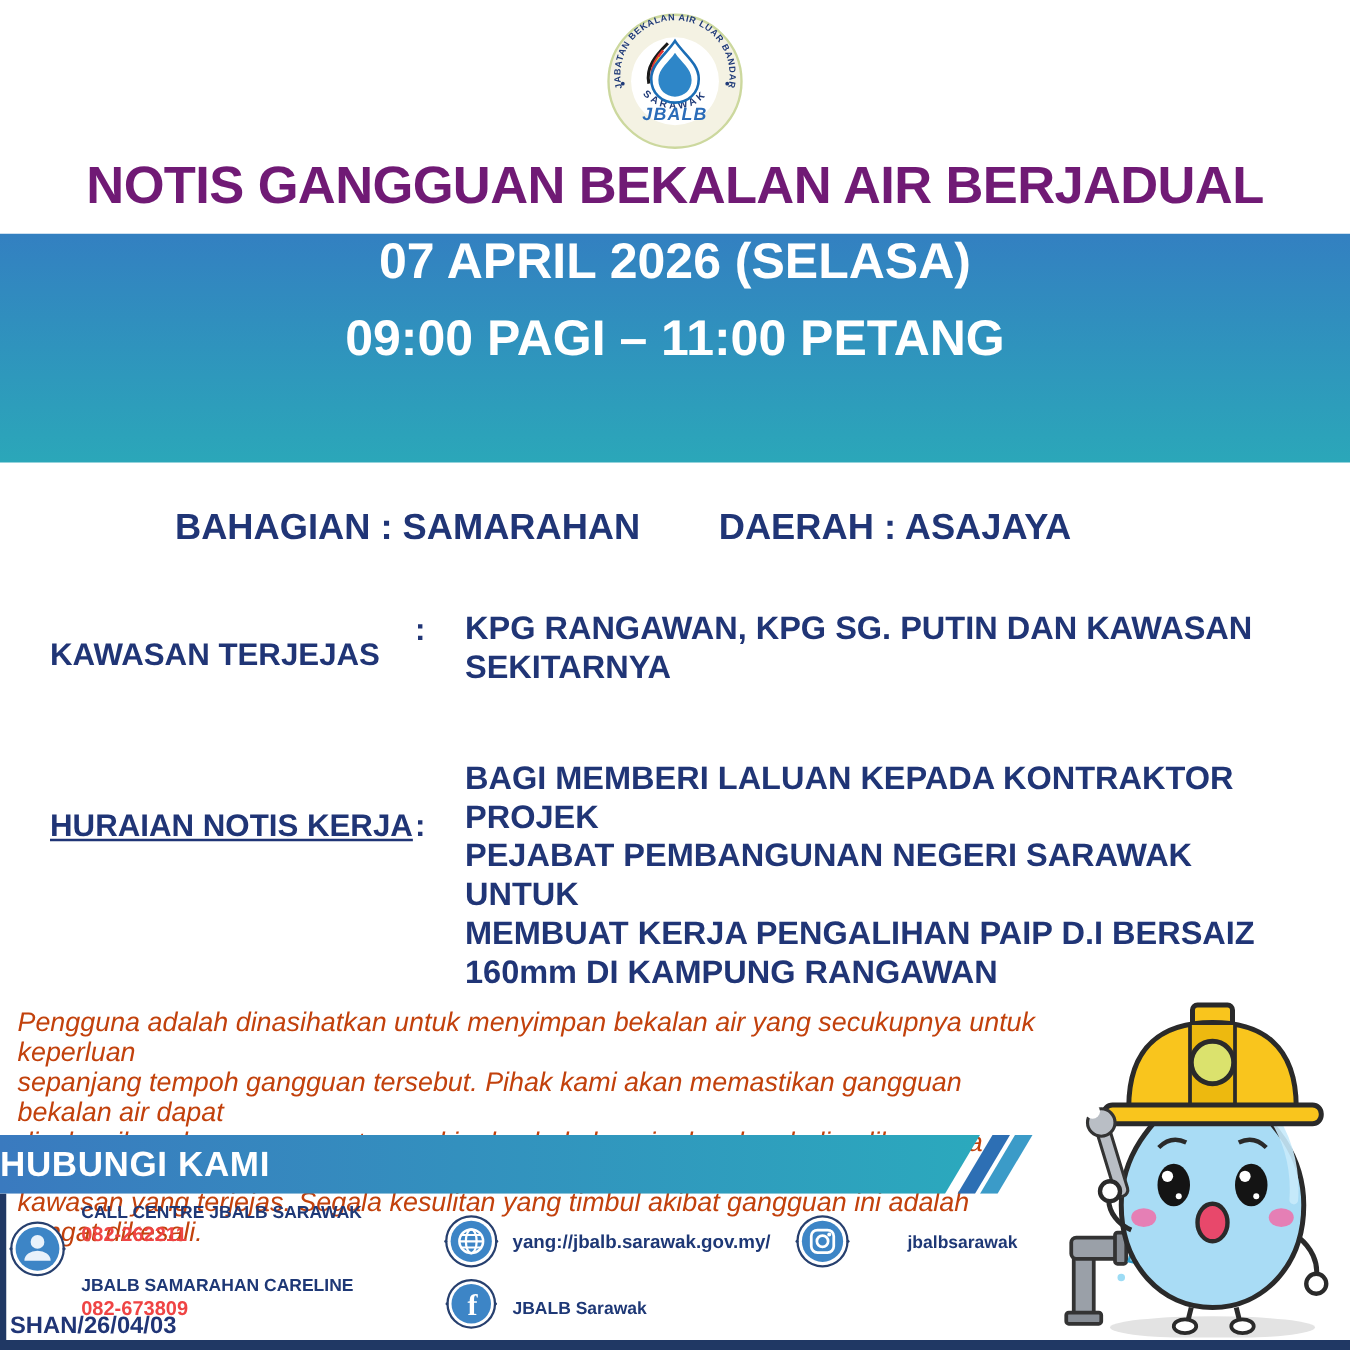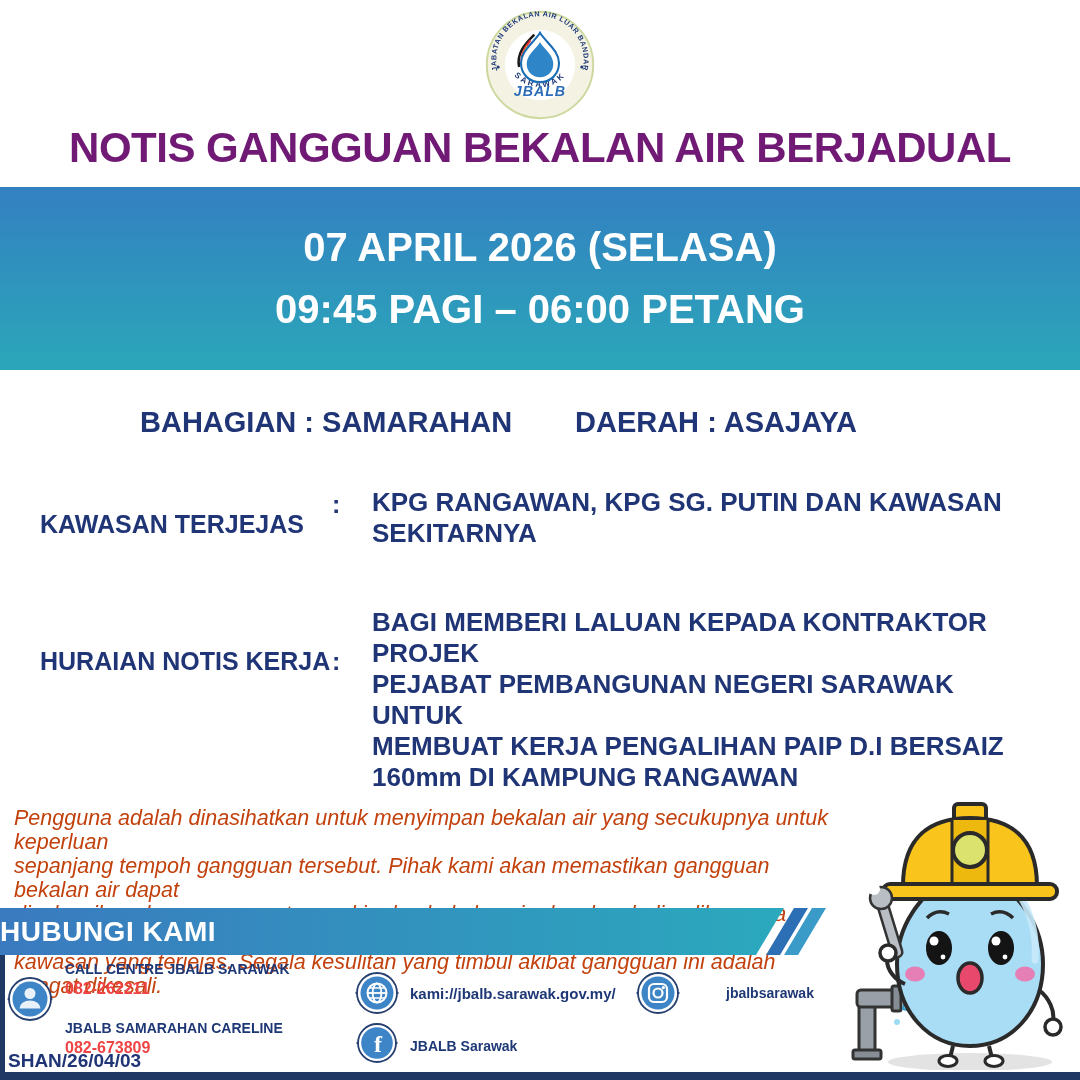--- a/index.html
+++ b/index.html
@@ -12,21 +12,21 @@
   .title{
     top:124px;left:0;width:1080px;text-align:center;
     font-size:42px;font-weight:bold;letter-spacing:-0.5px;color:#701a75;
   }
   
   .banner{
     top:187px;left:0;width:1080px;height:183px;
     background:linear-gradient(180deg,#3380c1 0%,#2ba7b9 100%);
     color:#ffffff;text-align:center;
   }
-  .banner .line1{margin-top:38px;font-size:40px;font-weight:bold;}
+  .banner .line1{font-size:40px;font-weight:bold;}
   .banner .line2{margin-top:17px;font-size:40px;font-weight:bold;}
   
   .loc{top:406px;font-size:29px;font-weight:bold;color:#203576;white-space:nowrap;}
   .loc-bahagian{left:140px;}
   .loc-daerah{left:575px;}
   
   .dlabel{font-size:25px;font-weight:bold;color:#203576;line-height:31px;white-space:nowrap;}
   .dcolon{font-size:25px;font-weight:bold;color:#203576;line-height:31px;}
   .dvalue{
     font-size:26px;font-weight:bold;color:#203576;line-height:31px;
@@ -80,40 +80,40 @@
       <path d="M60,26 C67,37 80,45 80,58 C80,70 71,78 60,78 C49,78 40,70 40,58 C40,45 53,37 60,26 Z" fill="#ffffff" stroke="#1b6db5" stroke-width="2.2"></path>
       <path d="M60,36 C65,44 74,49 74,59 C74,67 68,73 60,73 C52,73 46,67 46,59 C46,49 55,44 60,36 Z" fill="#2e86c8"></path>
     </g>
     <text x="60" y="93" text-anchor="middle" font-size="15" font-weight="bold" font-style="italic" fill="#2b6cb8" letter-spacing="1" font-family="Liberation Sans, sans-serif">JBALB</text>
   </svg>
 
   <div class="abs title">NOTIS GANGGUAN BEKALAN AIR BERJADUAL</div>
 
   <div class="abs banner">
     <div class="line1">07 APRIL 2026 (SELASA)</div>
-    <div class="line2">09:45 PAGI – 06:00 PETANG</div>
+    <div class="line2">09:00 PAGI – 11:00 PETANG</div>
   </div>
 
   <div class="abs loc loc-daerah">
     <span>DAERAH</span>
     <span> </span><span>:</span><span> </span>
     <span>ASAJAYA</span>
   </div>
   <div class="abs loc loc-bahagian">
     <span>BAHAGIAN</span>
     <span> </span><span>:</span><span> </span>
     <span>SAMARAHAN</span>
   </div>
 
   <div class="abs dlabel" style="left:40px;top:509px;">KAWASAN TERJEJAS</div>
   <div class="abs dcolon" style="left:332px;top:489px;">:</div>
   <div class="abs dvalue" style="left:372px;top:487px;">KPG RANGAWAN, KPG SG. PUTIN DAN KAWASAN
 SEKITARNYA</div>
 
-  <div class="abs dlabel" style="left:40px;top:646px;">HURAIAN NOTIS KERJA</div>
+  <div class="abs dlabel" style="left:40px;top:646px;text-decoration:underline;">HURAIAN NOTIS KERJA</div>
   <div class="abs dcolon" style="left:332px;top:646px;">:</div>
   <div class="abs dvalue" style="left:372px;top:607px;">BAGI MEMBERI LALUAN KEPADA KONTRAKTOR PROJEK
 PEJABAT PEMBANGUNAN NEGERI SARAWAK UNTUK
 MEMBUAT KERJA PENGALIHAN PAIP D.I BERSAIZ
 160mm DI KAMPUNG RANGAWAN</div>
 
   <div class="abs advisory">Pengguna adalah dinasihatkan untuk menyimpan bekalan air yang secukupnya untuk keperluan
 sepanjang tempoh gangguan tersebut. Pihak kami akan memastikan gangguan bekalan air dapat
 diselesaikan dengan secepat mungkin dan bekalan air akan kembali pulih secara berperingkat di
 kawasan yang terjejas. Segala kesulitan yang timbul akibat gangguan ini adalah sangat dikesali.</div>
@@ -151,21 +151,21 @@
     <circle cx="22" cy="22" r="20" fill="#ffffff" stroke="#27406f" stroke-width="1.8"></circle>
     <circle cx="1.6" cy="22" r="1.2" fill="#27406f"></circle>
     <circle cx="42.4" cy="22" r="1.2" fill="#27406f"></circle>
     <circle cx="22" cy="22" r="16.5" fill="#3d85c6"></circle>
     <circle cx="22" cy="22" r="9.5" fill="none" stroke="#ffffff" stroke-width="2"></circle>
     <ellipse cx="22" cy="22" rx="4.3" ry="9.5" fill="none" stroke="#ffffff" stroke-width="1.8"></ellipse>
     <line x1="12.5" y1="22" x2="31.5" y2="22" stroke="#ffffff" stroke-width="1.8"></line>
     <line x1="14" y1="17" x2="30" y2="17" stroke="#ffffff" stroke-width="1.5"></line>
     <line x1="14" y1="27" x2="30" y2="27" stroke="#ffffff" stroke-width="1.5"></line>
   </svg>
-  <div class="abs c-link" style="left:410px;top:985px;font-size:15px;">kami://jbalb.sarawak.gov.my/</div>
+  <div class="abs c-link" style="left:410px;top:985px;font-size:15px;">yang://jbalb.sarawak.gov.my/</div>
 
   <svg class="abs" style="left:636px;top:971px;" width="44" height="44" viewBox="0 0 44 44">
     <circle cx="22" cy="22" r="20" fill="#ffffff" stroke="#27406f" stroke-width="1.8"></circle>
     <circle cx="1.6" cy="22" r="1.2" fill="#27406f"></circle>
     <circle cx="42.4" cy="22" r="1.2" fill="#27406f"></circle>
     <circle cx="22" cy="22" r="16.5" fill="#3d85c6"></circle>
     <rect x="13" y="13" width="18" height="18" rx="5" fill="none" stroke="#ffffff" stroke-width="2.2"></rect>
     <circle cx="22" cy="22" r="4.5" fill="none" stroke="#ffffff" stroke-width="2.2"></circle>
     <circle cx="27.4" cy="16.6" r="1.6" fill="#ffffff"></circle>
   </svg>

